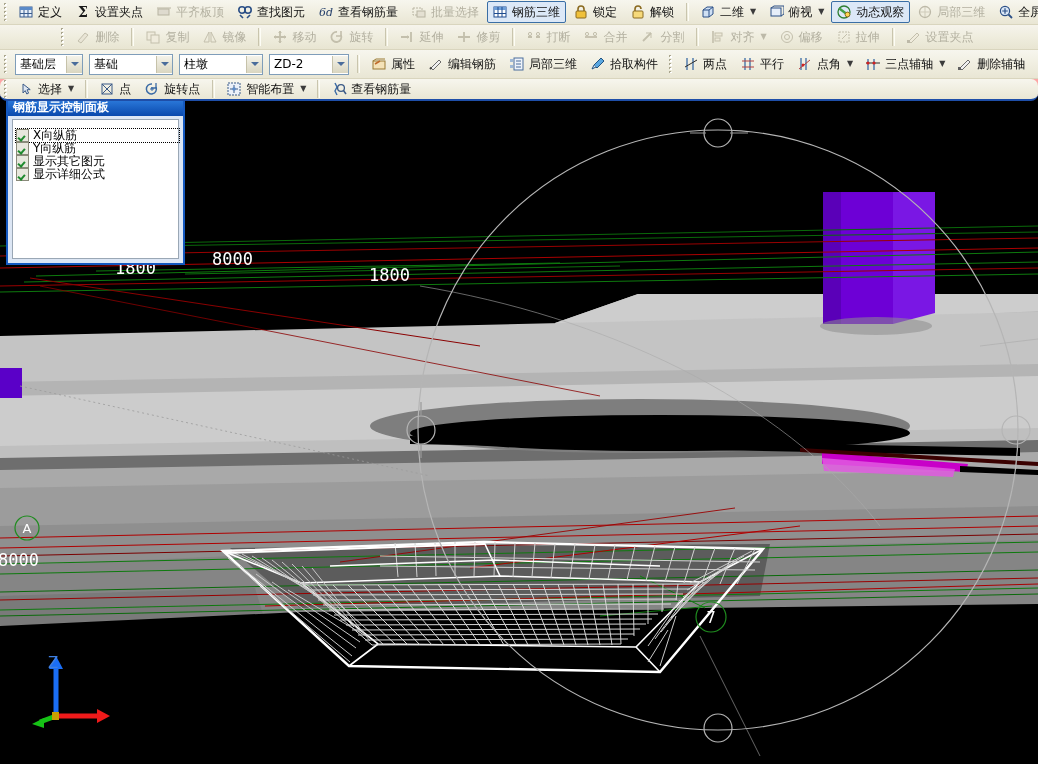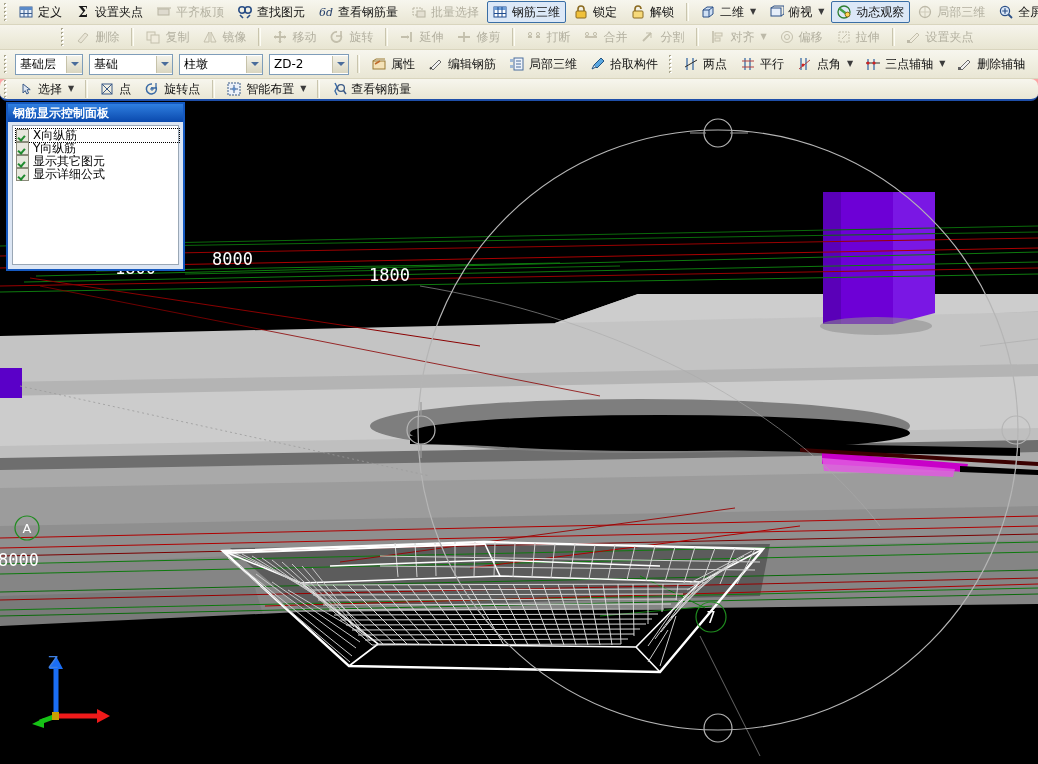--- a/index.html
+++ b/index.html
@@ -49,27 +49,27 @@
     background:linear-gradient(to bottom,#f4f3ea,#dad6c0);
     border-left:1px solid #c6c2aa;display:flex;align-items:center;justify-content:center;}
   .combo .cbtn i{display:block;width:0;height:0;border-left:4px solid transparent;
     border-right:4px solid transparent;border-top:4px solid #4a6c9b;}
   .spacer{flex:1 1 auto;}
   
   .canvas{position:absolute;left:0;top:96px;width:1038px;height:668px;
           background:#000;overflow:hidden;}
   .canvas svg{position:absolute;left:0;top:0;}
   
-  .panel{position:absolute;left:6px;top:6px;width:175px;height:165px;
+  .panel{position:absolute;left:6px;top:0;width:175px;height:165px;
          border:2px solid #1559c0;background:#dce6f4;z-index:20;}
   .panel .ttl{height:17px;background:linear-gradient(to bottom,#2f7fe0,#0a49ad);
         color:#fff;font-weight:bold;font-size:12px;padding:1px 0 0 5px;
         letter-spacing:0px;white-space:nowrap;overflow:hidden;}
   .panel .body{position:absolute;left:4px;top:21px;right:4px;bottom:4px;
-        background:#fff;border:1px solid #9aa7b5;padding:3px 0 0 3px;}
+        background:#fff;border:1px solid #9aa7b5;padding:9px 0 0 3px;}
   .ckrow{display:flex;align-items:center;height:13px;margin-bottom:0px;
          font-size:12px;color:#000;white-space:nowrap;}
   .ckrow.focus{outline:1px dotted #000;outline-offset:0px;width:163px;}
   .ckbox{width:11px;height:11px;flex:none;margin-right:4px;
          border:1px solid #8a8a7a;background:#e7e7dd;position:relative;}
   .ckbox::after{content:"";position:absolute;left:2px;top:4px;width:3px;height:5px;
          border:solid #1f8a2e;border-width:0 2px 2px 0;transform:rotate(40deg);}
   .lbltxt{font-size:12px;}
 </style>
 </head>

